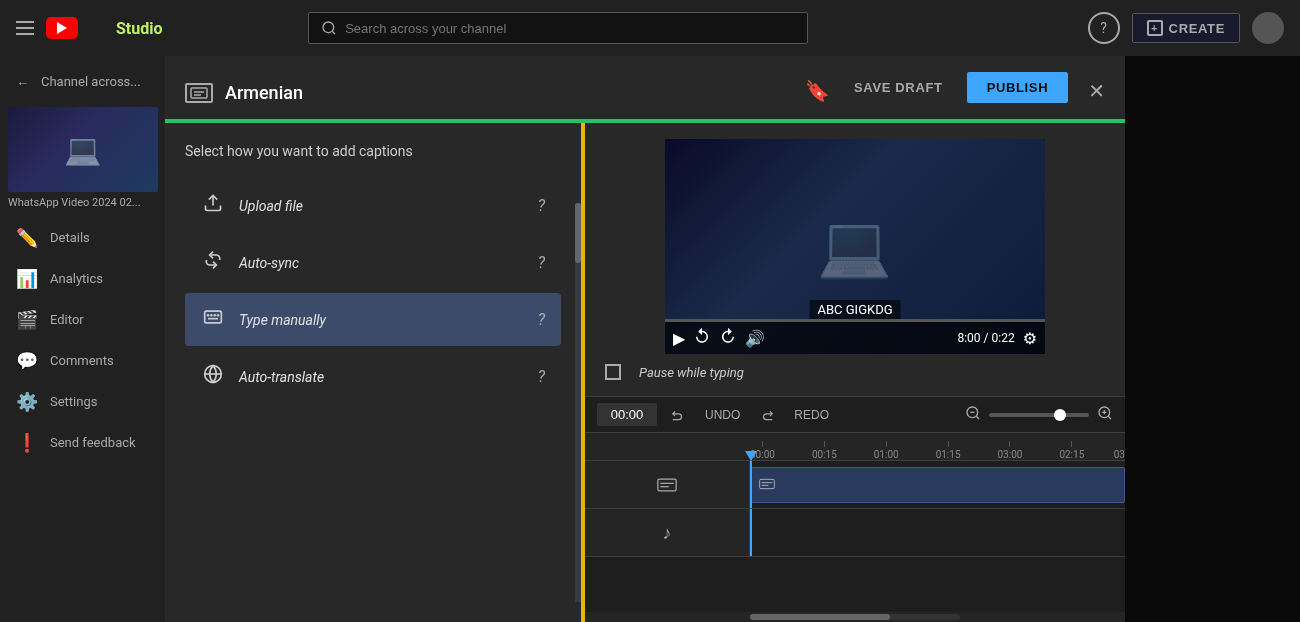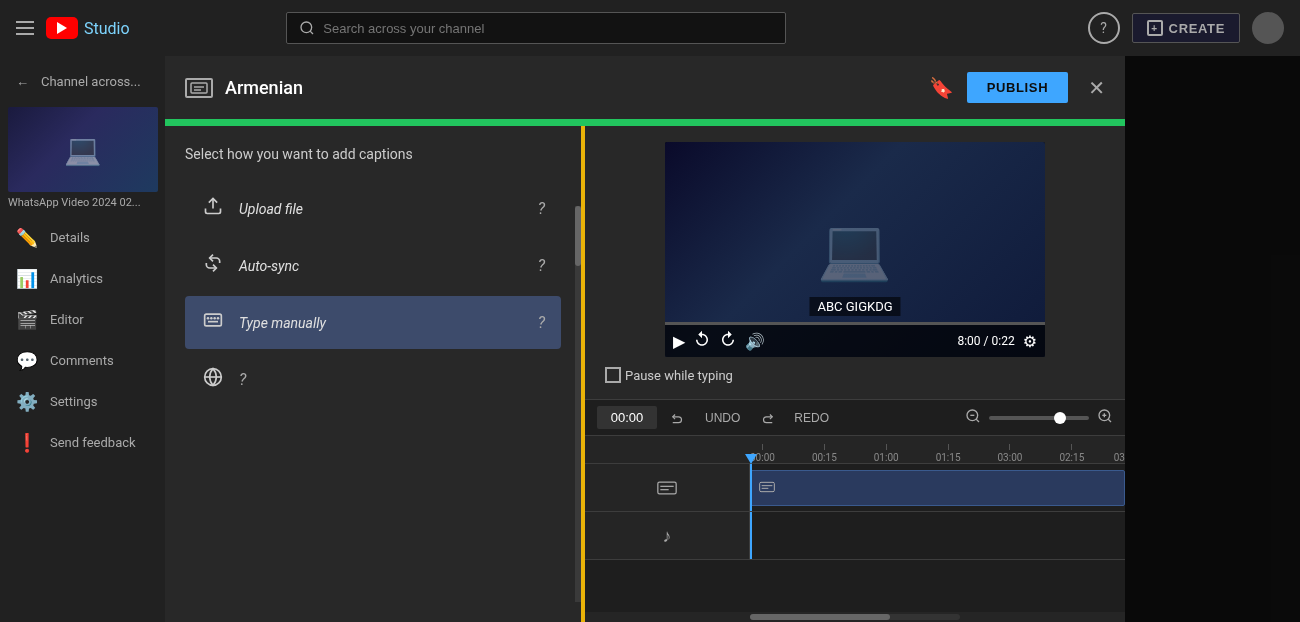--- a/index.html
+++ b/index.html
@@ -32,21 +32,21 @@
       background: #ff0000;
       border-radius: 5px;
       display: flex; align-items: center; justify-content: center;
     }
     .logo-yt::after {
       content: '';
       border-left: 10px solid #fff;
       border-top: 6px solid transparent;
       border-bottom: 6px solid transparent;
     }
-    .logo-text { color: #7dd3fc; font-size: 16px; font-weight: 400; }
+    .logo-text { color: #bef264; font-size: 16px; font-weight: 700; margin-left: 32px; }
     .search-bar {
       flex: 1;
       max-width: 500px;
       margin: 0 auto;
       background: #121212;
       border: 1px solid #555;
       border-radius: 2px;
       height: 32px;
       display: flex;
       align-items: center;
@@ -160,23 +160,23 @@
       width: 960px;
       height: 100%;
       background: #282828;
       display: flex;
       flex-direction: column;
     }
 
     
     .modal-header {
       display: flex;
-      align-items: center;
+      align-items: flex-end;
       padding: 16px 20px;
-      border-bottom: 7px solid #22c55e;
+      border-bottom: 4px solid #22c55e;
       gap: 12px;
     }
     .modal-header-icon {
       width: 28px; height: 20px;
       border: 2px solid #aaa;
       border-radius: 2px;
       display: flex; align-items: center; justify-content: center;
       font-size: 10px; color: #aaa;
     }
     .modal-title { font-size: 18px; font-weight: 500; color: #fff; flex: 1; }
@@ -284,21 +284,21 @@
       background: linear-gradient(135deg, #0a0a2a 0%, #1a2a4a 40%, #0f1a3a 100%);
       display: flex; align-items: center; justify-content: center;
       position: relative;
     }
     .video-bg-laptop {
       font-size: 60px;
       opacity: 0.3;
     }
     .video-caption {
       position: absolute;
-      bottom: 41px;
+      bottom: 35px;
       left: 50%;
       transform: translateX(-50%);
       background: rgba(0,0,0,0.6);
       color: #fff;
       padding: 2px 8px;
       font-size: 13px;
       white-space: nowrap;
     }
     .video-controls {
       position: absolute;
@@ -330,22 +330,23 @@
       font-size: 12px;
       color: #aaa;
       margin-top: 10px;
       padding: 0 0;
     }
     .subtitle-hint a { color: #3ea6ff; text-decoration: none; }
 
     .pause-typing {
       display: flex;
       align-items: center;
-      gap: 4px;
+      gap: 18px;
       margin-top: 10px;
+      font-style: italic;
     }
     .checkbox {
       width: 16px; height: 16px;
       border: 2px solid #aaa;
       background: none;
       cursor: pointer;
     }
     .pause-label { font-size: 13px; color: #ccc; }
 
     
@@ -596,20 +597,21 @@
         <div class="modal-header">
           <div class="modal-header-icon">
             <svg width="18" height="12" viewBox="0 0 18 12" fill="none" stroke="#aaa" stroke-width="1.5">
               <rect x="1" y="1" width="16" height="10" rx="1"></rect>
               <line x1="4" y1="5" x2="14" y2="5"></line>
               <line x1="4" y1="8" x2="11" y2="8"></line>
             </svg>
           </div>
           <span class="modal-title">Armenian</span>
           <span class="bookmark-btn">🔖</span>
+          <button class="save-draft-btn">SAVE DRAFT</button>
           <button class="publish-btn">PUBLISH</button>
           <span class="close-btn">✕</span>
         </div>
 
         <div class="modal-body">
 
           <div class="left-panel">
             <div class="select-heading">Select how you want to add captions</div>
 
             <div class="option-item">
@@ -653,20 +655,21 @@
             </div>
 
             <div class="option-item">
               <span class="option-icon">
                 <svg width="20" height="20" viewBox="0 0 24 24" fill="none" stroke="#ccc" stroke-width="2">
                   <circle cx="12" cy="12" r="10"></circle>
                   <path d="M2 12h20"></path>
                   <path d="M12 2a15.3 15.3 0 014 10 15.3 15.3 0 01-4 10 15.3 15.3 0 01-4-10 15.3 15.3 0 014-10z"></path>
                 </svg>
               </span>
+              <span class="option-label">Auto-translate</span>
               <span class="option-help">?</span>
             </div>
 
             <div class="scroll-track">
               <div class="scroll-thumb"></div>
             </div>
           </div>
 
           <div class="right-panel">
             <div class="right-top">

